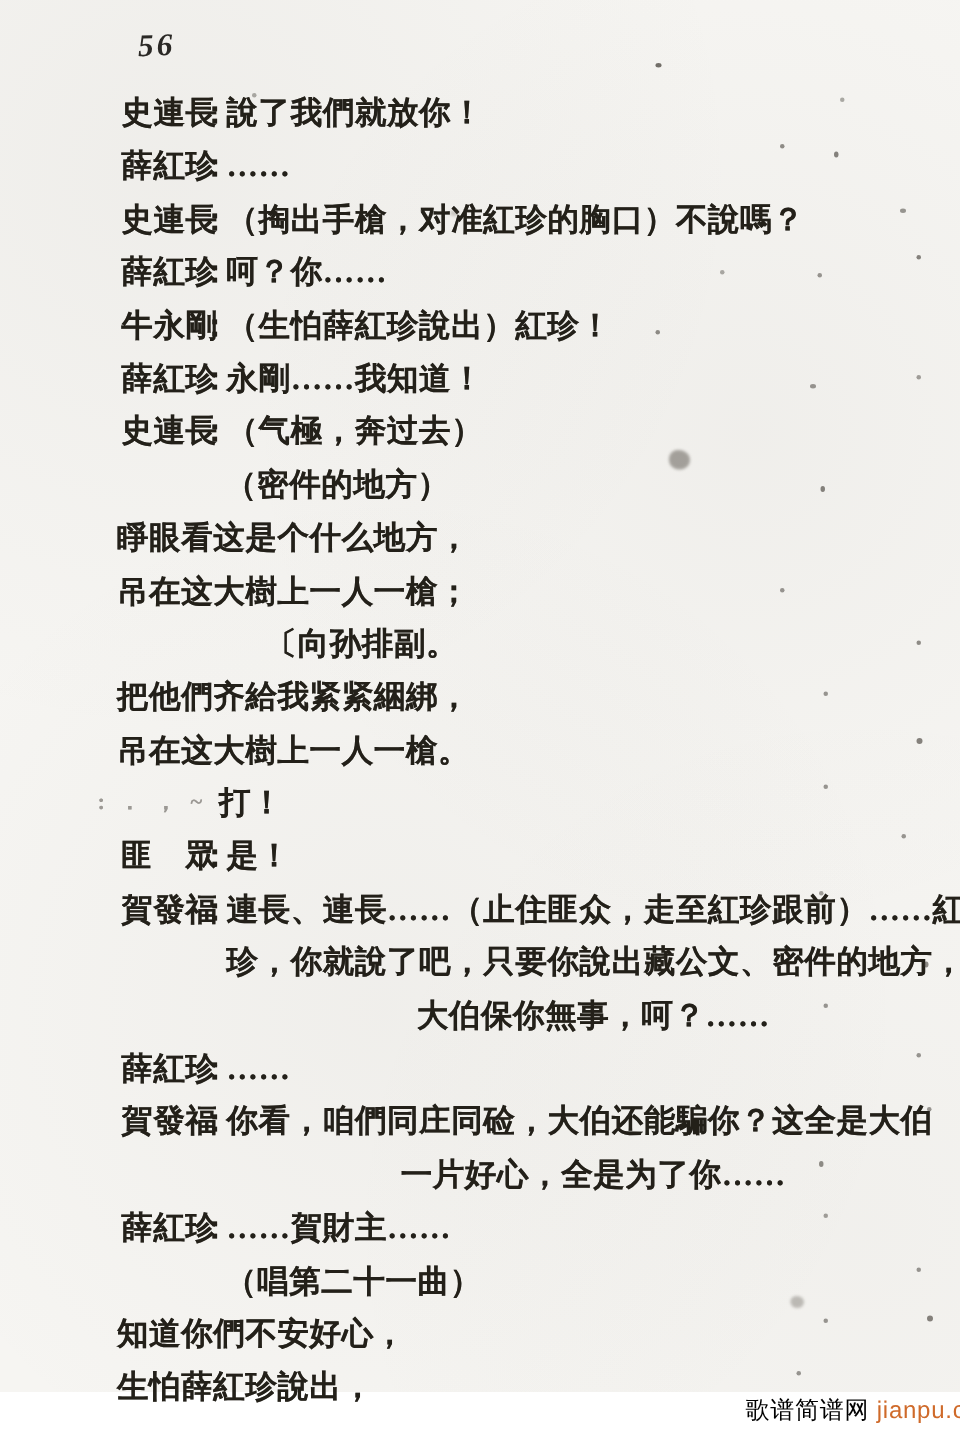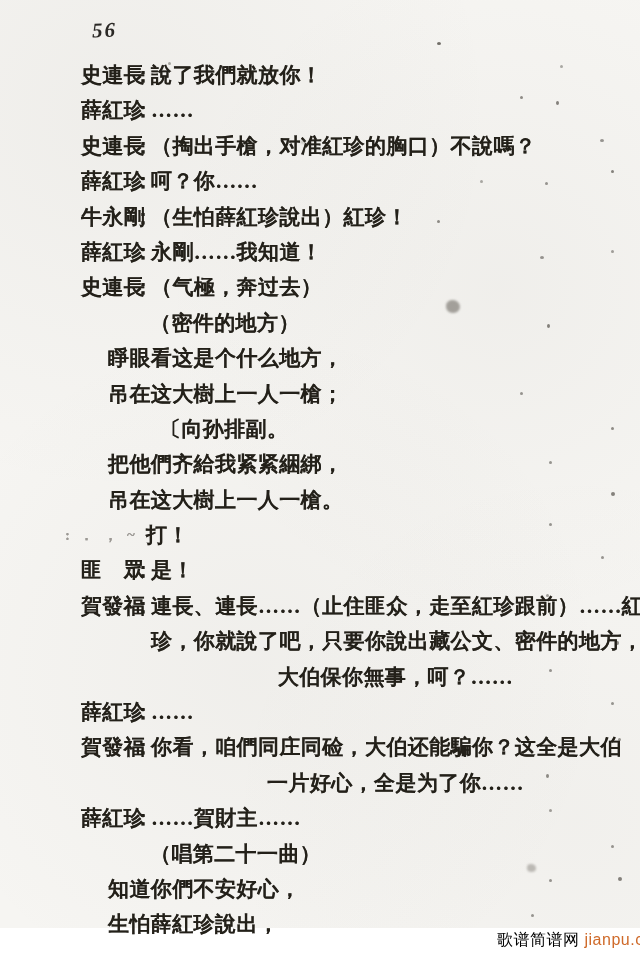--- a/index.html
+++ b/index.html
@@ -37,22 +37,22 @@
     height:35.4px;line-height:35.4px;
     font-size:21px;letter-spacing:0.4px;
     font-weight:600;
     white-space:nowrap;
     color:#232019;
     text-shadow:0 0 .4px rgba(30,28,24,.55);
   }
   .line.t-speaker{padding-left:75px;}
   .line.t-continuation{padding-left:151px;text-align:center;}
   .line.t-stage{padding-left:150px;}
-  .line.t-verse{padding-left:108px;}
-  .line.t-verse-note{padding-left:160px;}
+  .line.t-verse{padding-left:78px;}
+  .line.t-verse-note{padding-left:160px;margin-left:17px;}
   .line.t-faded{padding-left:146px;position:relative;}
   .speaker{
     display:inline-block;width:76px;position:relative;
     vertical-align:top;
     text-align:center;
   }
   .speaker .colon{
     position:absolute;right:-3px;top:0;
   }
   .faded-marks{

